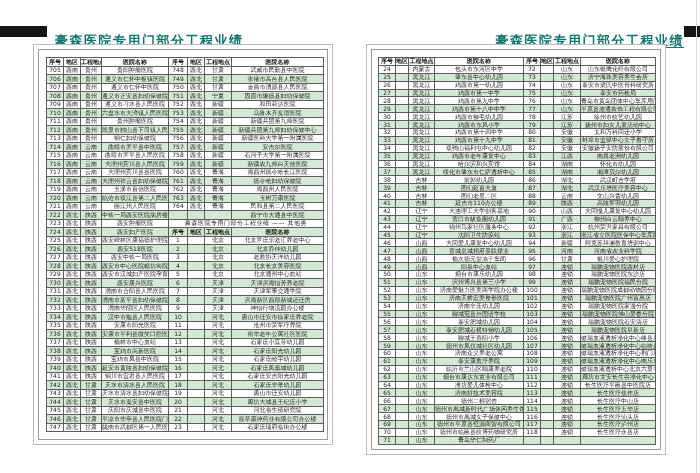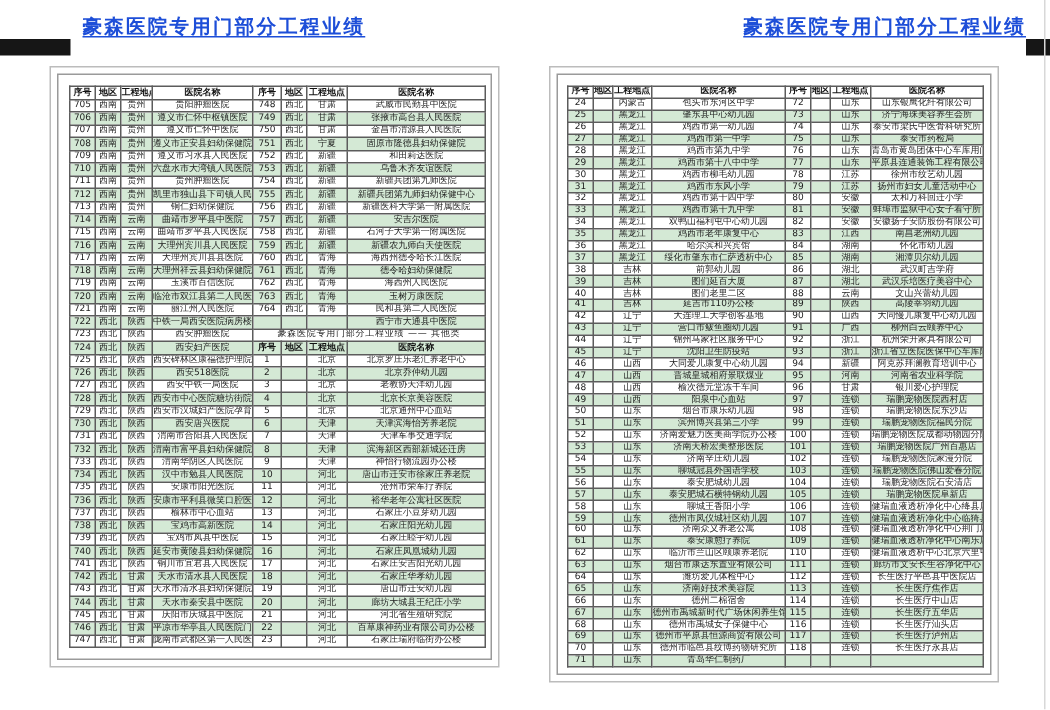--- a/index.html
+++ b/index.html
@@ -2,22 +2,22 @@
 <html><head>
 <meta charset="utf-8">
 <style>
   html,body{margin:0;padding:0;}
   body{
     width:700px;height:473px;position:relative;overflow:hidden;
     background:#ffffff;font-family:"DejaVu Sans",sans-serif;
   }
   .corner-tab{position:absolute;background:#161616;}
   .page-title{
-    position:absolute;top:9px;white-space:nowrap;
-    color:#1d4ed8;font-size:13px;font-weight:bold;letter-spacing:1.5px;
+    position:absolute;top:32px;white-space:nowrap;
+    color:#0f766e;font-size:13px;font-weight:bold;letter-spacing:1.5px;
     text-decoration:underline;text-underline-offset:2px;
   }
   .page-frame{position:absolute;border:1px solid #bcbcbc;background:#ffffff;}
   .page-frame .frame-inner{position:absolute;left:4px;top:4px;right:4px;bottom:4px;border:1px solid #9a9a9a;}
   table.proj{position:absolute;border-collapse:collapse;table-layout:fixed;background:#ffffff;}
   table.proj td, table.proj th{
     border:1px solid #5c5c5c;padding:0;margin:0;
     font-size:6px;line-height:6px;text-align:center;vertical-align:middle;
     color:#1d1d1d;white-space:nowrap;overflow:hidden;font-weight:normal;
   }

